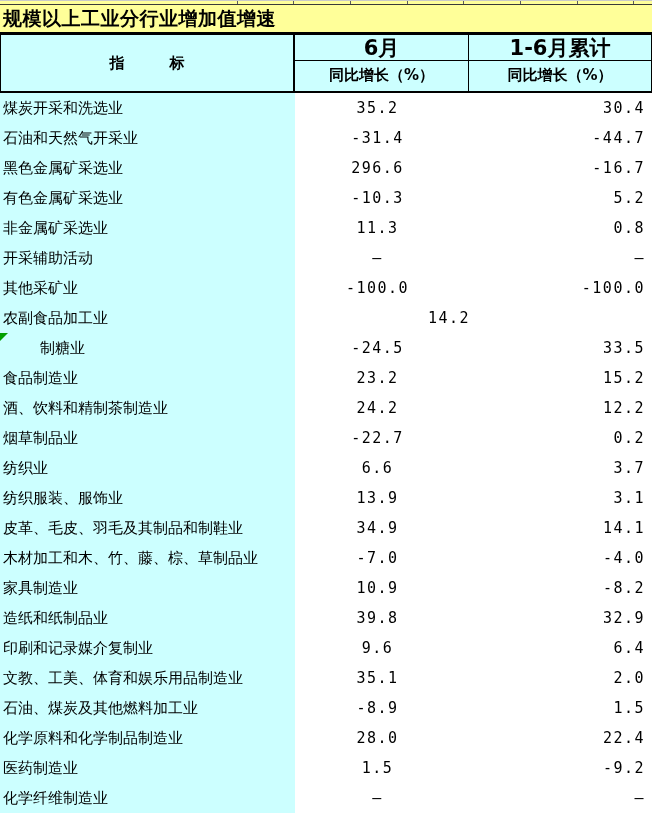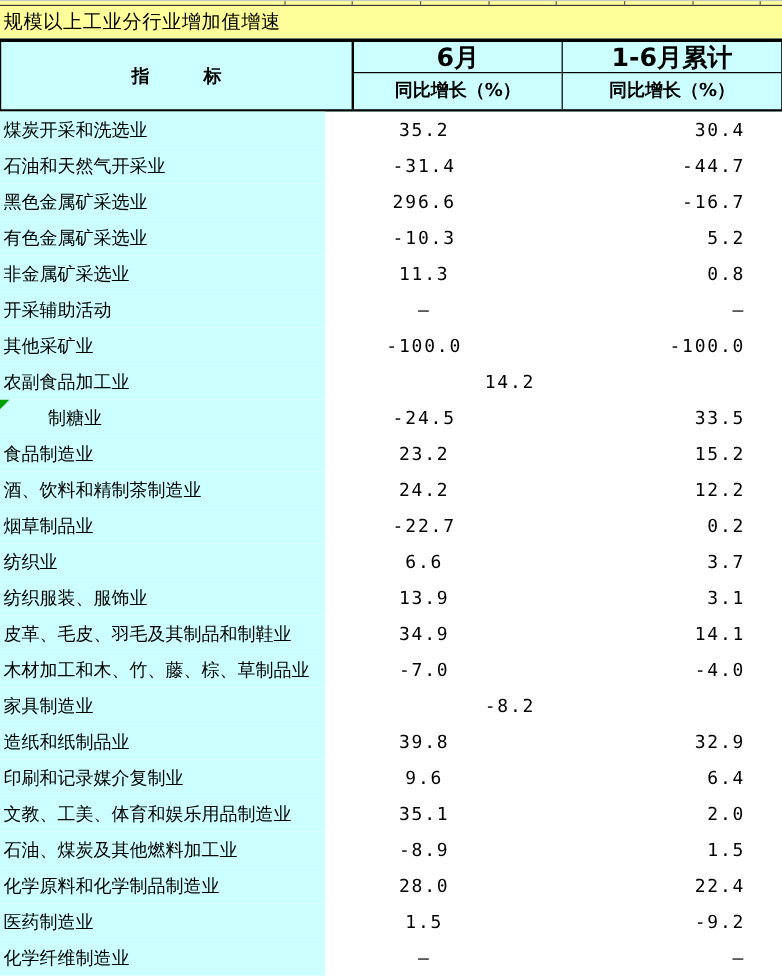--- a/index.html
+++ b/index.html
@@ -23,21 +23,21 @@
   .grid-stub{
     position:absolute;top:0;bottom:0;width:1px;background:#5a5a5a;
   }
   .title-bar{
     height:27px;width:652px;
     background:#FFFF99;
     display:flex;align-items:center;
     padding-left:3px;
   }
   .title-bar span{
-    font-size:16px;font-weight:normal;letter-spacing:0.5px;
+    font-size:19px;font-weight:bold;letter-spacing:0.5px;
   }
   
   .header{
     width:652px;height:61px;
     background:#CCFFFF;
     border-top:3px solid #000;
     border-bottom:2px solid #000;
     border-left:1px solid #000;
     border-right:1px solid #000;
     display:flex;
@@ -60,21 +60,21 @@
   .h-bot{
     height:29px;
     display:flex;align-items:center;justify-content:center;
     font-size:15px;font-weight:bold;
   }
   
   .tbody{width:652px;}
   .row{height:30px;display:flex;}
   .cell{display:flex;align-items:center;height:100%;}
   .cell-label{
-    width:271px;background:#CCFFFF;
+    width:295px;background:#CCFFFF;
     padding-left:3px;font-size:15px;
     position:relative;
     white-space:nowrap;overflow:hidden;
   }
   .cell-label.indent{padding-left:40px;}
   .corner-flag{
     position:absolute;left:0;top:0;
     width:0;height:0;
     border-left:8px solid #00A000;
     border-bottom:8px solid transparent;
@@ -298,20 +298,23 @@
           <span class="num">-7.0</span>
         </div>
         <div class="cell cell-v2">
           <span class="num">-4.0</span>
         </div>
       </div>
       <div class="row">
         <div class="cell cell-label">
           <span>家具制造业</span>
         </div>
+        <div class="cell cell-v1">
+          <span class="num">10.9</span>
+        </div>
         <div class="cell cell-v2">
           <span class="num">-8.2</span>
         </div>
       </div>
       <div class="row">
         <div class="cell cell-label">
           <span>造纸和纸制品业</span>
         </div>
         <div class="cell cell-v1">
           <span class="num">39.8</span>

